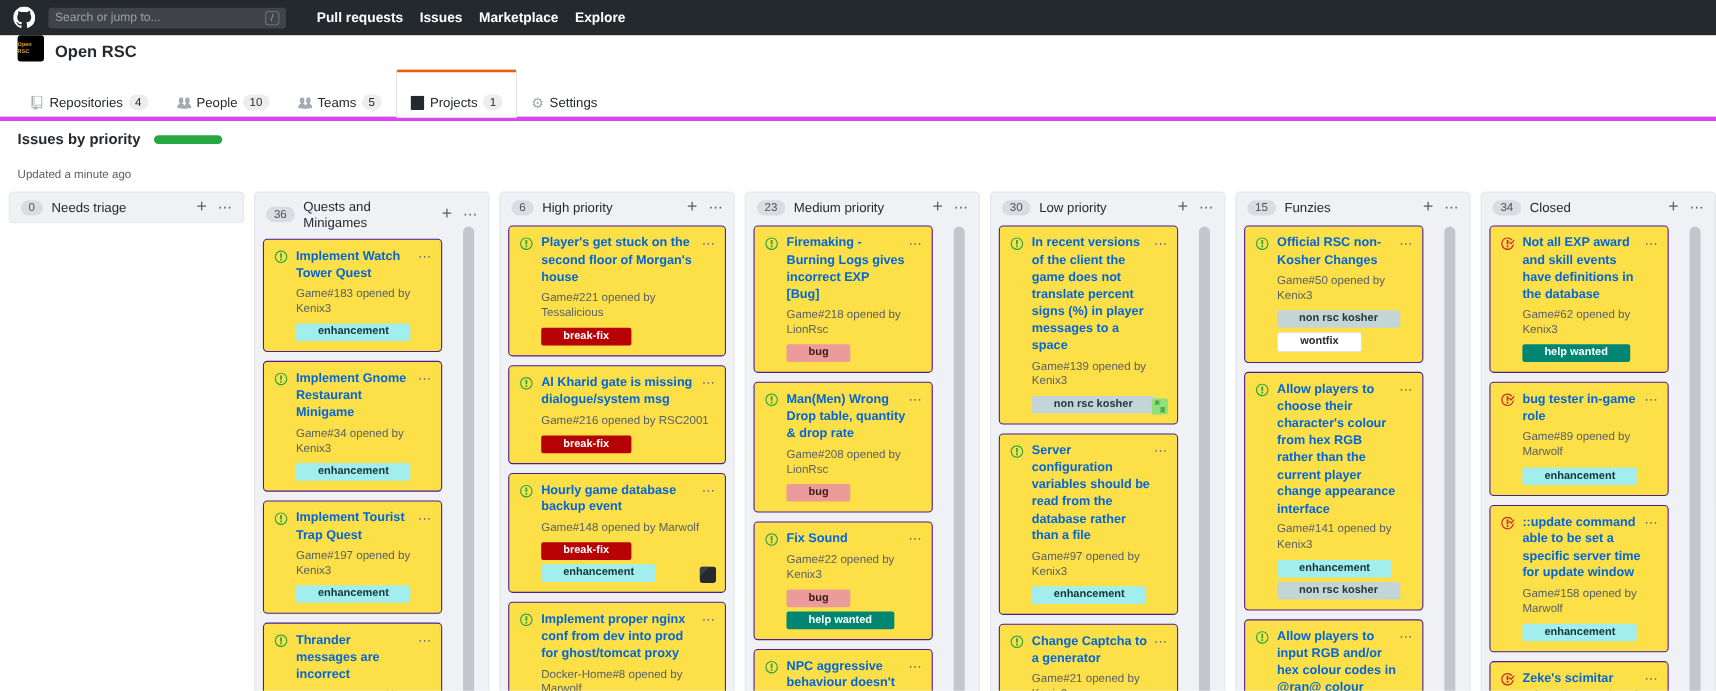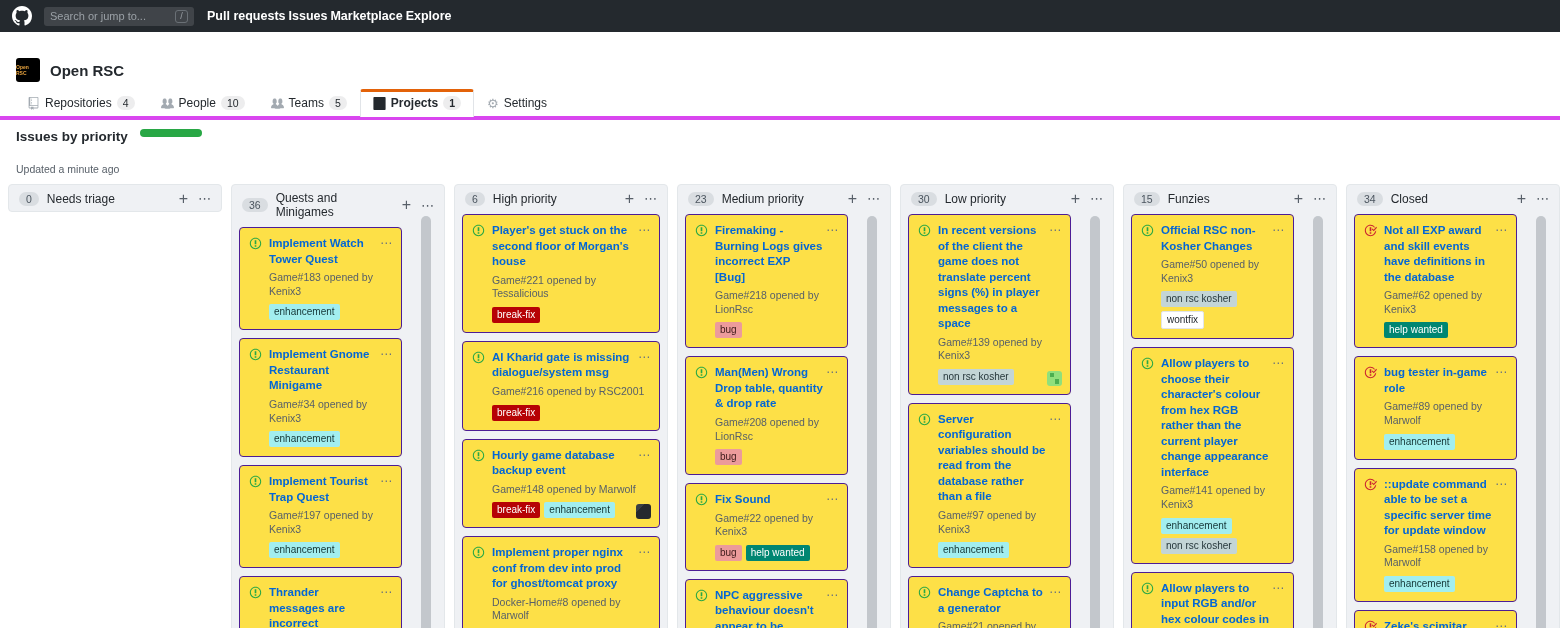--- a/index.html
+++ b/index.html
@@ -3,45 +3,45 @@
 <meta charset="utf-8">
 <style>
   * { box-sizing: border-box; margin: 0; padding: 0; }
   html,body { width:1560px; height:628px; overflow:hidden; background:#fff;
     font-family:"Liberation Sans","DejaVu Sans",sans-serif; color:#24292e; }
 
   
   .topnav{height:32px;background:#24292e;display:flex;align-items:center;padding:0 12px;gap:12px}
   .gh-logo{display:flex;align-items:center}
   .gh-logo svg{fill:#fff;width:20px;height:20px}
-  .search{width:150px;height:19px;background:rgba(255,255,255,.13);border-radius:3px;display:flex;align-items:center;padding:0 6px;gap:4px}
+  .search{width:216px;height:19px;background:rgba(255,255,255,.13);border-radius:3px;display:flex;align-items:center;padding:0 6px;gap:4px}
   .search input{background:transparent;border:none;outline:none;color:#fff;font-size:11px;width:100%}
   .search input::placeholder{color:#9aa0a6}
   .slash-hint{border:1px solid #6a7076;color:#9aa0a6;font-size:9px;min-width:13px;height:13px;line-height:11px;text-align:center;border-radius:3px;flex:none}
-  .nav-links{display:flex;gap:3px;margin-left:1px}
+  .nav-links{display:flex;gap:15px;margin-left:16px}
   .nav-link{color:#fff;font-weight:bold;font-size:12.5px;cursor:pointer;text-decoration:none}
 
   
-  .org-head{display:flex;align-items:center;gap:10px;padding:26px 16px 7px}
+  .org-head{display:flex;align-items:flex-end;gap:10px;padding:0 16px 7px}
   .org-avatar{width:24px;height:24px;background:#000;border-radius:3px;color:#e7a33e;font-size:5px;font-weight:bold;display:flex;align-items:center;justify-content:center;overflow:hidden}
   .org-name{font-size:15px;font-weight:bold}
 
   
   .tabbar{border-bottom:4px solid #d946ef;display:flex;padding:0 14px;align-items:flex-end}
   .tab{display:flex;align-items:center;gap:5px;padding:6px 12px 7px;font-size:12px;color:#24292e;border:1px solid transparent;border-bottom:none;margin-bottom:-1px;cursor:pointer;background:transparent}
   .tab svg{fill:#a3aab1;width:13px;height:13px;flex:none}
   .tab .gear-glyph{color:#a3aab1;font-size:13px;line-height:13px}
-  .tab.active{background:#fff;border-color:#e1e4e8;border-top:3px solid #e36209;border-radius:3px 3px 0 0;font-weight:bold;padding-top:4px}
+  .tab.active{background:#fff;border-color:#e1e4e8;border-top:3px solid #e36209;border-radius:3px 3px 0 0;font-weight:normal;padding-top:20px}
   .tab.active svg{fill:#24292e}
   .tab-count{background:rgba(27,31,35,.08);border-radius:10px;font-size:10.5px;padding:1px 6px}
   .tab-count:empty{display:none}
 
   
   .proj{padding:9px 16px 2px}
-  .proj-title-row{display:flex;align-items:flex-start;gap:12px}
+  .proj-title-row{display:flex;align-items:center;gap:12px}
   .proj-title{font-size:13.5px;font-weight:bold}
   .progress{width:62px;height:8px;border-radius:4px;background:#28a745}
   .updated{font-size:10.5px;color:#586069;margin-top:19px}
 
   
   .board{display:flex;align-items:flex-start;gap:9px;padding:7px 0 0 8px}
   .column{width:214px;flex:none;background:#eff1f4;border:1px solid #e3e7ea;border-radius:4px;position:relative}
   .col-head{display:flex;align-items:center;gap:8px;padding:6px 10px 5px}
   .col-count{background:#d9dde1;color:#4a545e;border-radius:10px;font-size:10.5px;padding:1px 7px;flex:none}
   .col-title{font-size:12px;font-weight:normal;flex:1}
@@ -52,21 +52,21 @@
   .card{background:#fde047;border:1px solid #4c1d95;border-radius:4px;padding:8px 9px 9px;position:relative}
   .card-head{display:flex;align-items:flex-start}
   .state-icon{width:13px;flex:none;margin-top:1px}
   .state-icon svg{width:13px;height:13px;display:block}
   .state-icon.open svg{fill:#28a745}
   .state-icon.closed svg{fill:#cb2431}
   .card-title{flex:1;font-size:11.5px;font-weight:bold;color:#0366d6;line-height:1.35;margin-left:7px;padding-right:3px;cursor:pointer}
   .card-kebab{color:#6a737d;font-size:12px;flex:none;cursor:pointer}
   .card-meta{font-size:10.5px;color:#586069;margin:4px 0 0 20px;line-height:1.3}
   .card-labels{margin:6px 20px 0 20px;display:flex;flex-wrap:wrap;gap:4px;align-items:center}
-  .label{font-size:10px;font-weight:normal;padding:2px 5px;border-radius:2px;line-height:1.2;white-space:nowrap}
+  .label{font-size:10px;font-weight:bold;padding:2px 20px;border-radius:2px;line-height:1.2;white-space:nowrap}
   .l-enh{background:#a2eeef;color:#143536}
   .l-bug{background:#ec9b9b;color:#3c1a1a}
   .l-bf{background:#b60205;color:#fff}
   .l-hw{background:#008672;color:#fff}
   .l-nrk{background:#c3d5d6;color:#26373b}
   .l-wf{background:#fff;color:#24292e;border:1px solid #e1e4e8}
   .avatar{position:absolute;right:8px;bottom:8px;width:15px;height:15px;border-radius:3px}
   .avatar.green{background:linear-gradient(#4caf50,#4caf50) 3px 2px/4px 4px no-repeat,linear-gradient(#4caf50,#4caf50) 8px 8px/4px 5px no-repeat,#90e07c}
   .avatar.dark{background:linear-gradient(135deg,#3a3f45 0 30%,transparent 30%),#26292e}
   .scroll-thumb{position:absolute;top:31px;right:13px;width:10px;height:620px;background:#c3c7cc;border-radius:6px;cursor:pointer}

